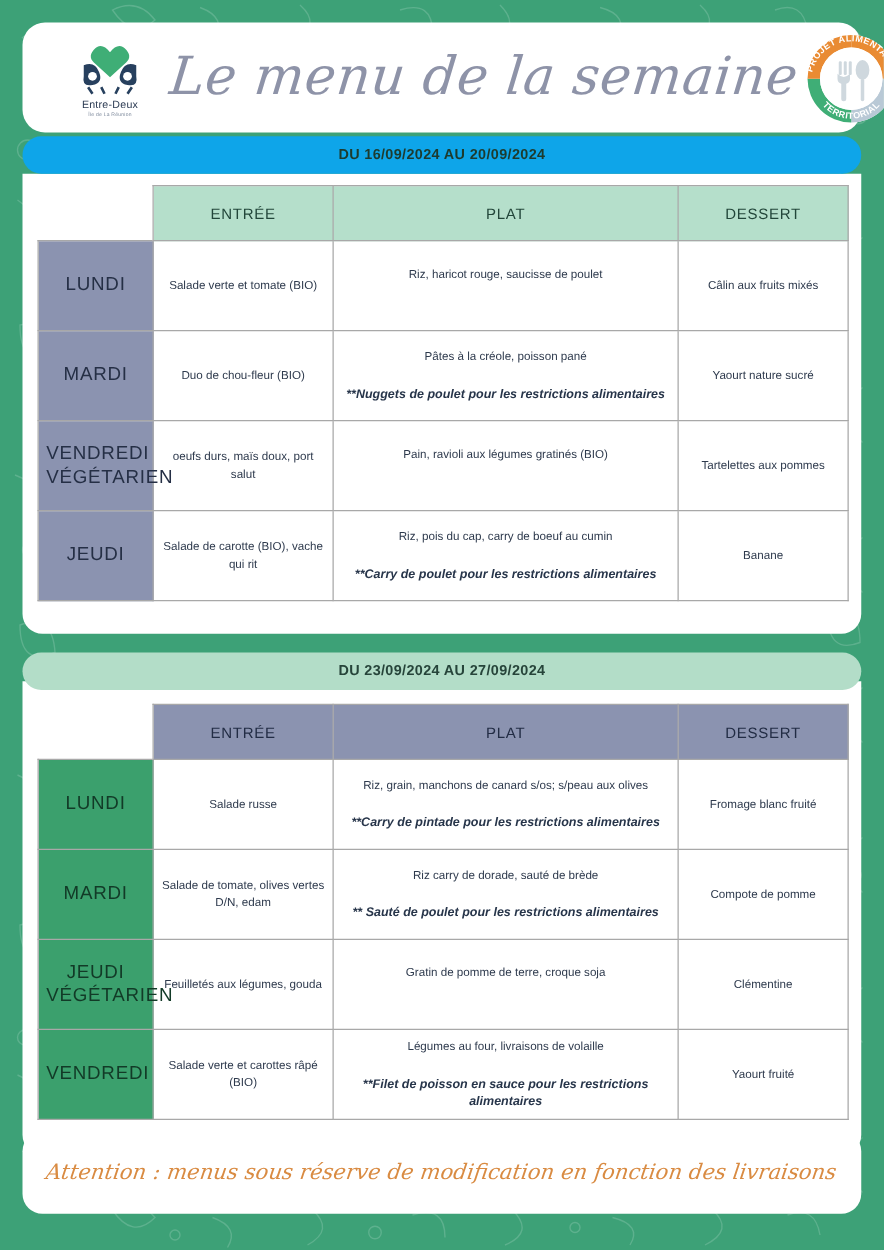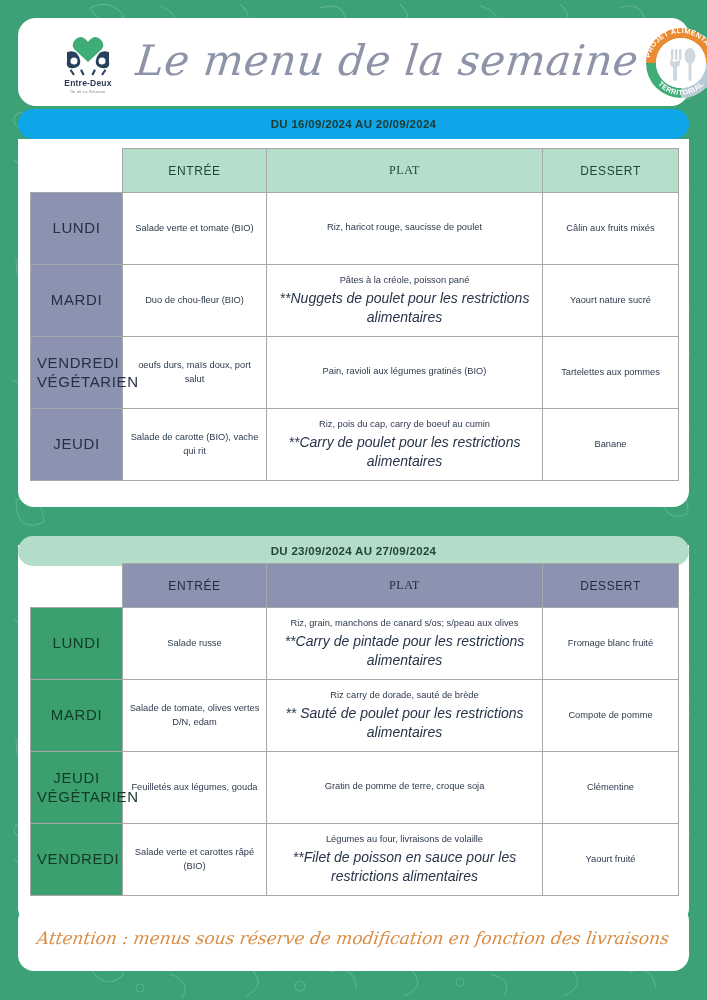--- a/index.html
+++ b/index.html
@@ -49,21 +49,21 @@
     margin-left: 22px;
     flex: 0 0 auto;
     display: flex;
     flex-direction: column;
     align-items: center;
     justify-content: center;
   }
   .logo-left-mark { width: 56px; height: 46px; }
   .logo-left-name {
     font-size: 8.5px;
-    font-weight: bold;
+    font-weight: normal;
     color: #2b3a52;
     letter-spacing: 0.2px;
     margin-top: 1px;
   }
   .logo-left-sub {
     font-size: 4px;
     color: #7a8699;
     letter-spacing: 0.2px;
     margin-top: 1px;
   }
@@ -97,21 +97,21 @@
     height: 30px;
     border-radius: 15px;
     display: flex;
     align-items: center;
     justify-content: center;
     font-size: 11.5px;
     font-weight: 600;
     letter-spacing: 0.3px;
   }
   .banner-1 { top: 109px; background: #0ea5e9; color: #1d3b2e; }
-  .banner-2 { top: 536px; background: #b3ddc8; color: #26443a; }
+  .banner-2 { top: 522px; background: #b3ddc8; color: #26443a; }
 
   
   .card-table1 { left: 18px; top: 139px; width: 671px; height: 368px; border-radius: 0 0 16px 16px; }
   .card-table2 { left: 18px; top: 545px; width: 671px; height: 379px; border-radius: 0 0 16px 16px; }
   .card-footer {
     left: 18px; top: 905px; width: 671px; height: 66px;
     border-radius: 16px;
     display: flex; align-items: center; justify-content: center;
   }
   .footer-text {
@@ -135,21 +135,21 @@
 
   .menu-table td, .menu-table th {
     border: 1px solid #a8a8a8;
     text-align: center;
     vertical-align: middle;
     font-weight: normal;
   }
 
   .col-day    { width: 92px; }
   .col-entree { width: 144px; }
-  .col-plat   { width: 276px; font-family: Liberation Serif, serif; }
+  .col-plat   { width: 276px; }
   .col-dessert{ width: 136px; }
 
   .menu-table thead th {
     height: 44px;
     font-size: 12px;
     letter-spacing: 0.6px;
     color: #2e3d52;
   }
   .hdr-blank { border: none !important; background: transparent; }
 
@@ -168,25 +168,25 @@
 
   .dish {
     font-size: 9.3px;
     color: #2e3a4d;
     line-height: 1.45;
   }
   .dish-main { display: block; }
   .dish-note {
     display: block;
     font-style: italic;
-    font-weight: normal;
-    font-size: 14px;
+    font-weight: bold;
+    font-size: 10px;
     color: #27354a;
     line-height: 1.35;
-    margin-top: 1px;
+    margin-top: 17px;
   }
 </style>
 </head>
 <body>
 
 <div class="page-frame">
   <svg class="veggie-pattern" viewBox="0 0 707 1000" preserveAspectRatio="none">
     <g fill="none" stroke="#ffffff" stroke-width="1.1" opacity="0.55">
       <path d="M18 30 q18 -14 34 2 q-14 20 -34 -2 Z"></path>
       <path d="M40 70 q22 -8 30 14 q-24 10 -30 -14 Z"></path>

